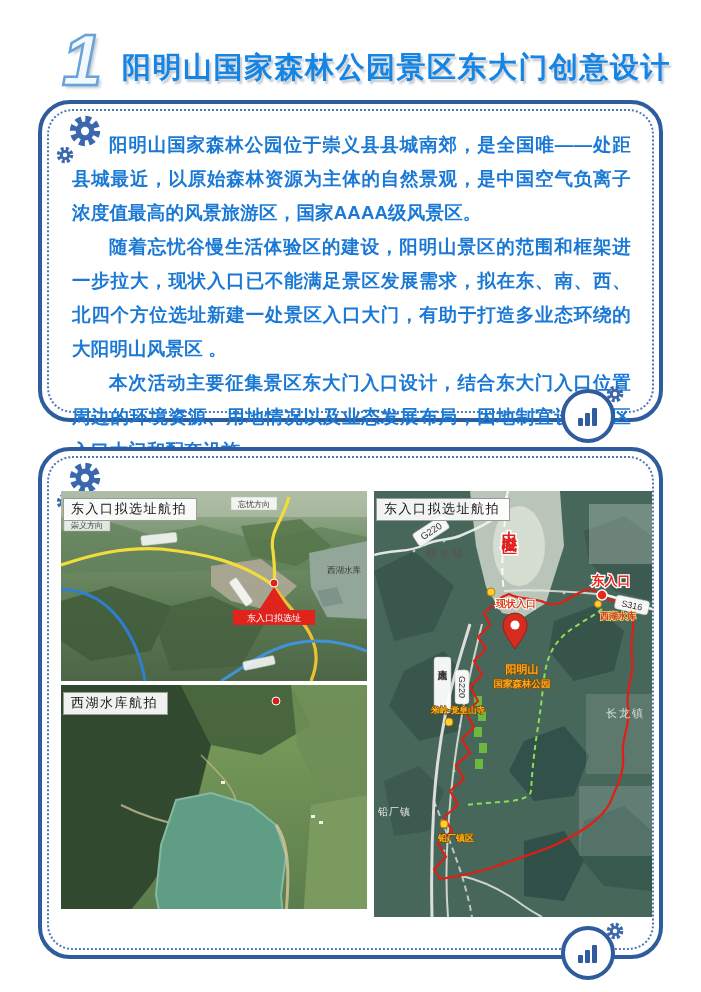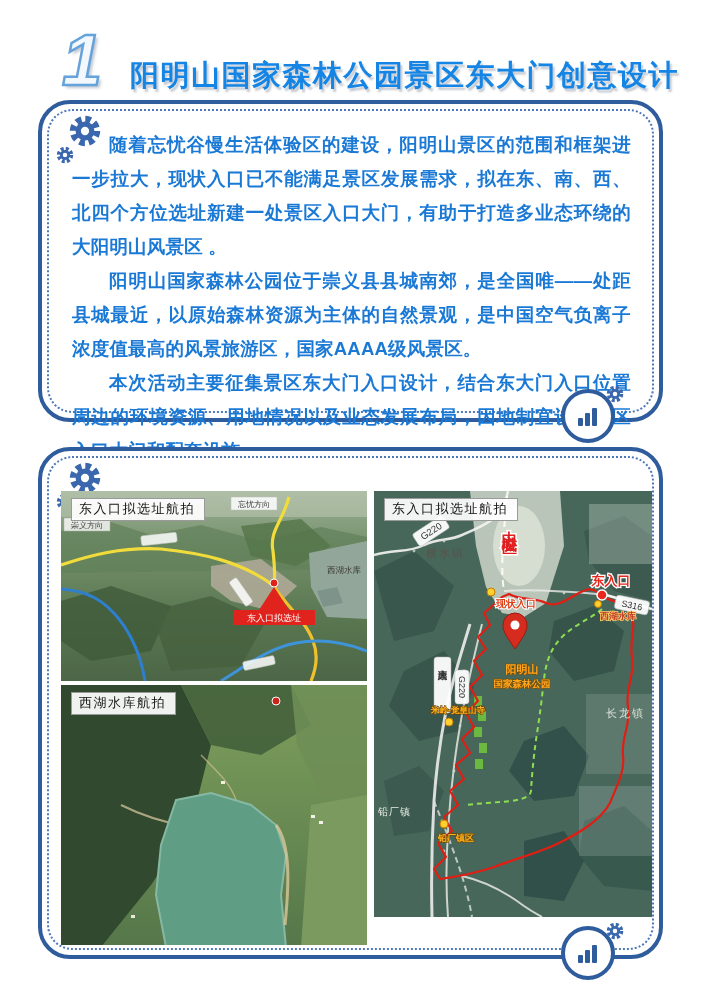--- a/index.html
+++ b/index.html
@@ -4,21 +4,21 @@
 <style>
   html,body{margin:0;padding:0;background:#fff;}
   .page{position:relative;width:701px;height:992px;background:#ffffff;
         font-family:"Liberation Sans",sans-serif;overflow:hidden;}
 
   
   .header-number{position:absolute;left:62px;top:24px;font-size:72px;line-height:1;
       font-style:italic;font-weight:bold;color:#f2f8fd;
       -webkit-text-stroke:2.5px #66a3da;
       text-shadow:3px 3px 3px rgba(120,130,150,.45);}
-  .header-title{position:absolute;left:122px;top:48px;margin:8px;font-size:29px;
+  .header-title{position:absolute;left:122px;top:48px;margin:0;font-size:29px;
       font-weight:bold;color:#1485e5;letter-spacing:1.5px;white-space:nowrap;
       text-shadow:2px 3px 2px rgba(110,120,140,.40);}
 
   
   .panel{position:absolute;left:38px;width:625px;border:4px solid #2e5c9c;
       border-radius:32px;background:#fff;box-sizing:border-box;}
   .panel::before{content:"";position:absolute;inset:5px;border:2px dotted #4f78ba;
       border-radius:25px;pointer-events:none;}
   #panel-intro{top:100px;height:322px;}
   #panel-media{top:447px;height:512px;}
@@ -32,24 +32,24 @@
 
   
   .intro-text{position:absolute;left:30px;right:28px;top:24px;color:#1b79d6;
       font-size:18.5px;line-height:34px;text-align:justify;font-weight:600;
       letter-spacing:.2px;}
   .intro-text p{margin:0;text-indent:2em;}
 
   
   .fig{position:absolute;overflow:hidden;background:#6b8663;}
   #fig-a{left:19px;top:40px;width:306px;height:190px;}
-  #fig-b{left:19px;top:234px;width:306px;height:260px;}
+  #fig-b{left:19px;top:234px;width:306px;height:224px;}
   #fig-map{left:332px;top:40px;width:278px;height:426px;background:#47675b;}
   .fig svg{display:block;}
-  .caption{position:absolute;left:10px;top:7px;margin:0;background:rgba(255,255,255,.93);
+  .caption{position:absolute;left:2px;top:7px;margin:0;background:rgba(255,255,255,.93);
       border:1px solid #9a9a9a;color:#111;font-size:13px;padding:1px 9px 2px 7px;
       letter-spacing:1.5px;white-space:nowrap;}
   .vtext{writing-mode:vertical-rl;text-orientation:upright;}
 </style>
 </head>
 <body>
 
 <svg width="0" height="0" style="position:absolute" aria-hidden="true">
   <defs>
     <g id="gearShape">
@@ -65,22 +65,22 @@
   <div class="header-number">1</div>
   <h1 class="header-title">阳明山国家森林公园景区东大门创意设计</h1>
 
   <section class="panel" id="panel-intro">
     <svg class="gear-pair" viewBox="0 0 52 56">
       <use href="#gearShape" transform="translate(31,17) scale(1.15)"></use>
       <use href="#gearShape" transform="translate(11,41) scale(0.62)"></use>
     </svg>
 
     <div class="intro-text">
+      <p>阳明山国家森林公园位于崇义县县城南郊，是全国唯——处距县城最近，以原始森林资源为主体的自然景观，是中国空气负离子浓度值最高的风景旅游区，国家AAAA级风景区。</p>
       <p>随着忘忧谷慢生活体验区的建设，阳明山景区的范围和框架进一步拉大，现状入口已不能满足景区发展需求，拟在东、南、西、北四个方位选址新建一处景区入口大门，有助于打造多业态环绕的大阳明山风景区 。</p>
-      <p>阳明山国家森林公园位于崇义县县城南郊，是全国唯——处距县城最近，以原始森林资源为主体的自然景观，是中国空气负离子浓度值最高的风景旅游区，国家AAAA级风景区。</p>
       <p>本次活动主要征集景区东大门入口设计，结合东大门入口位置周边的环境资源、用地情况以及业态发展布局，因地制宜设计景区入口大门和配套设施。</p>
     </div>
 
     <div class="badge">
       <svg class="badge-bars" viewBox="0 0 24 22">
         <rect x="2" y="13" width="5" height="8" rx="1" fill="#2e5c9c"></rect>
         <rect x="9" y="8" width="5" height="13" rx="1" fill="#2e5c9c"></rect>
         <rect x="16" y="3" width="5" height="18" rx="1" fill="#2e5c9c"></rect>
       </svg>
       <svg class="badge-gear" viewBox="0 0 30 30">

